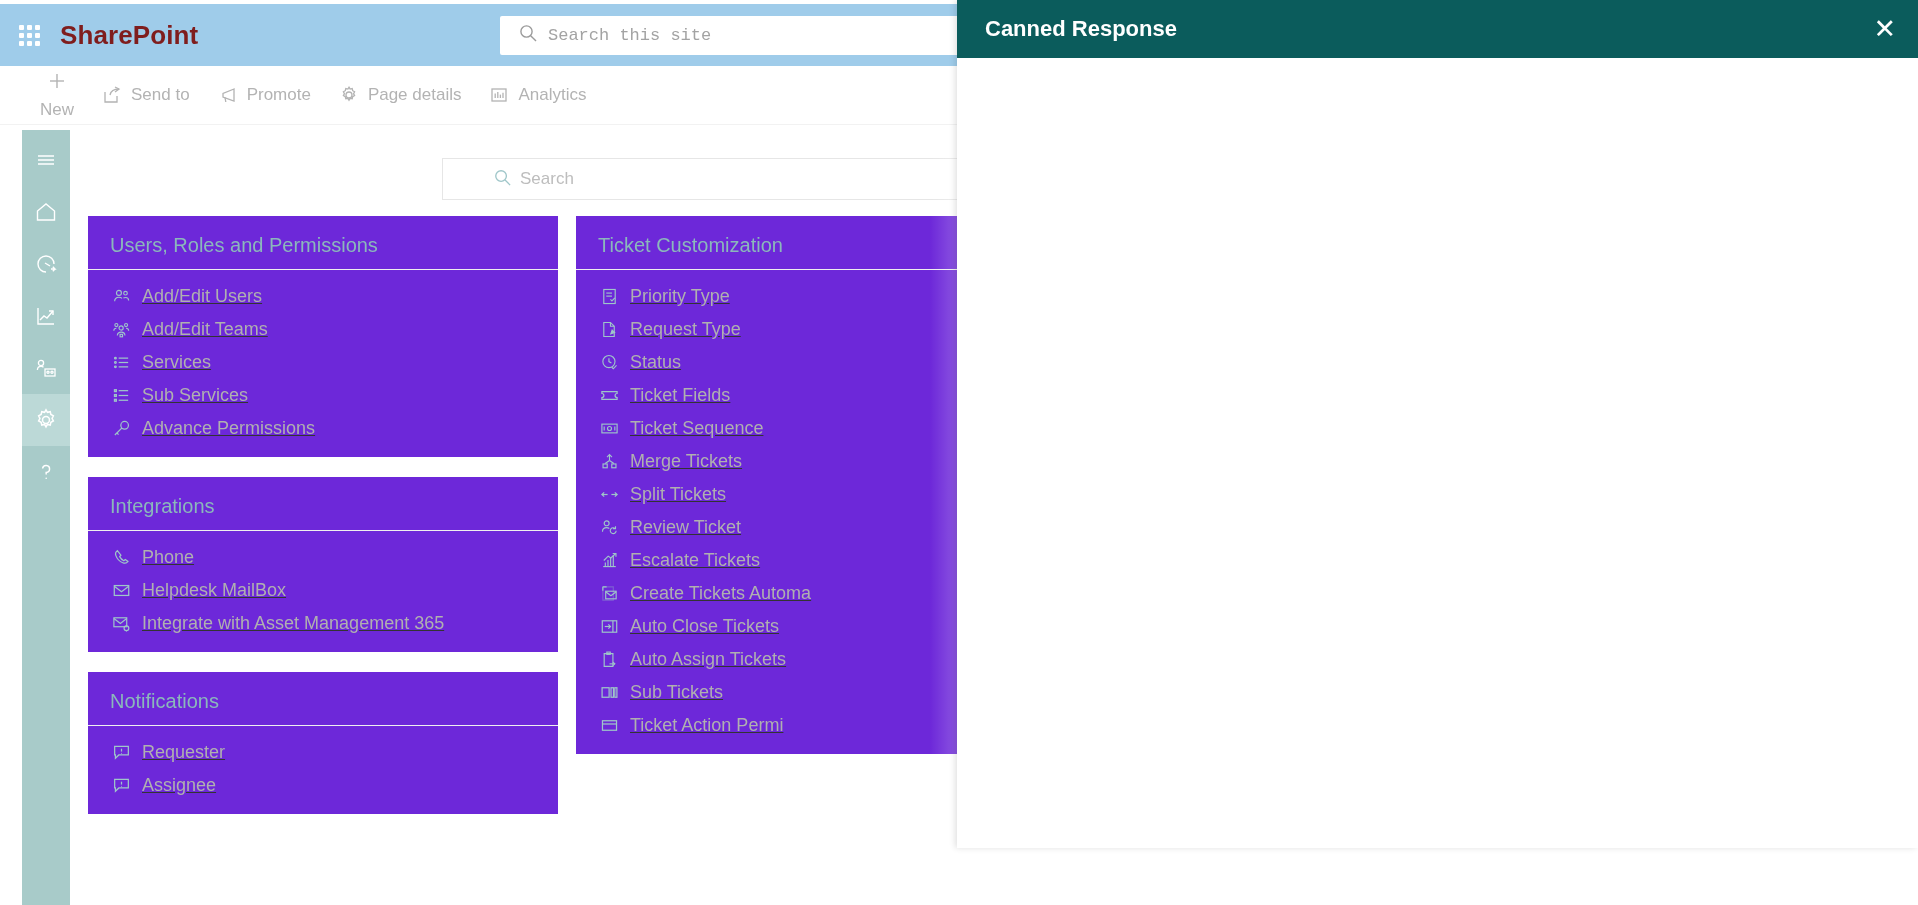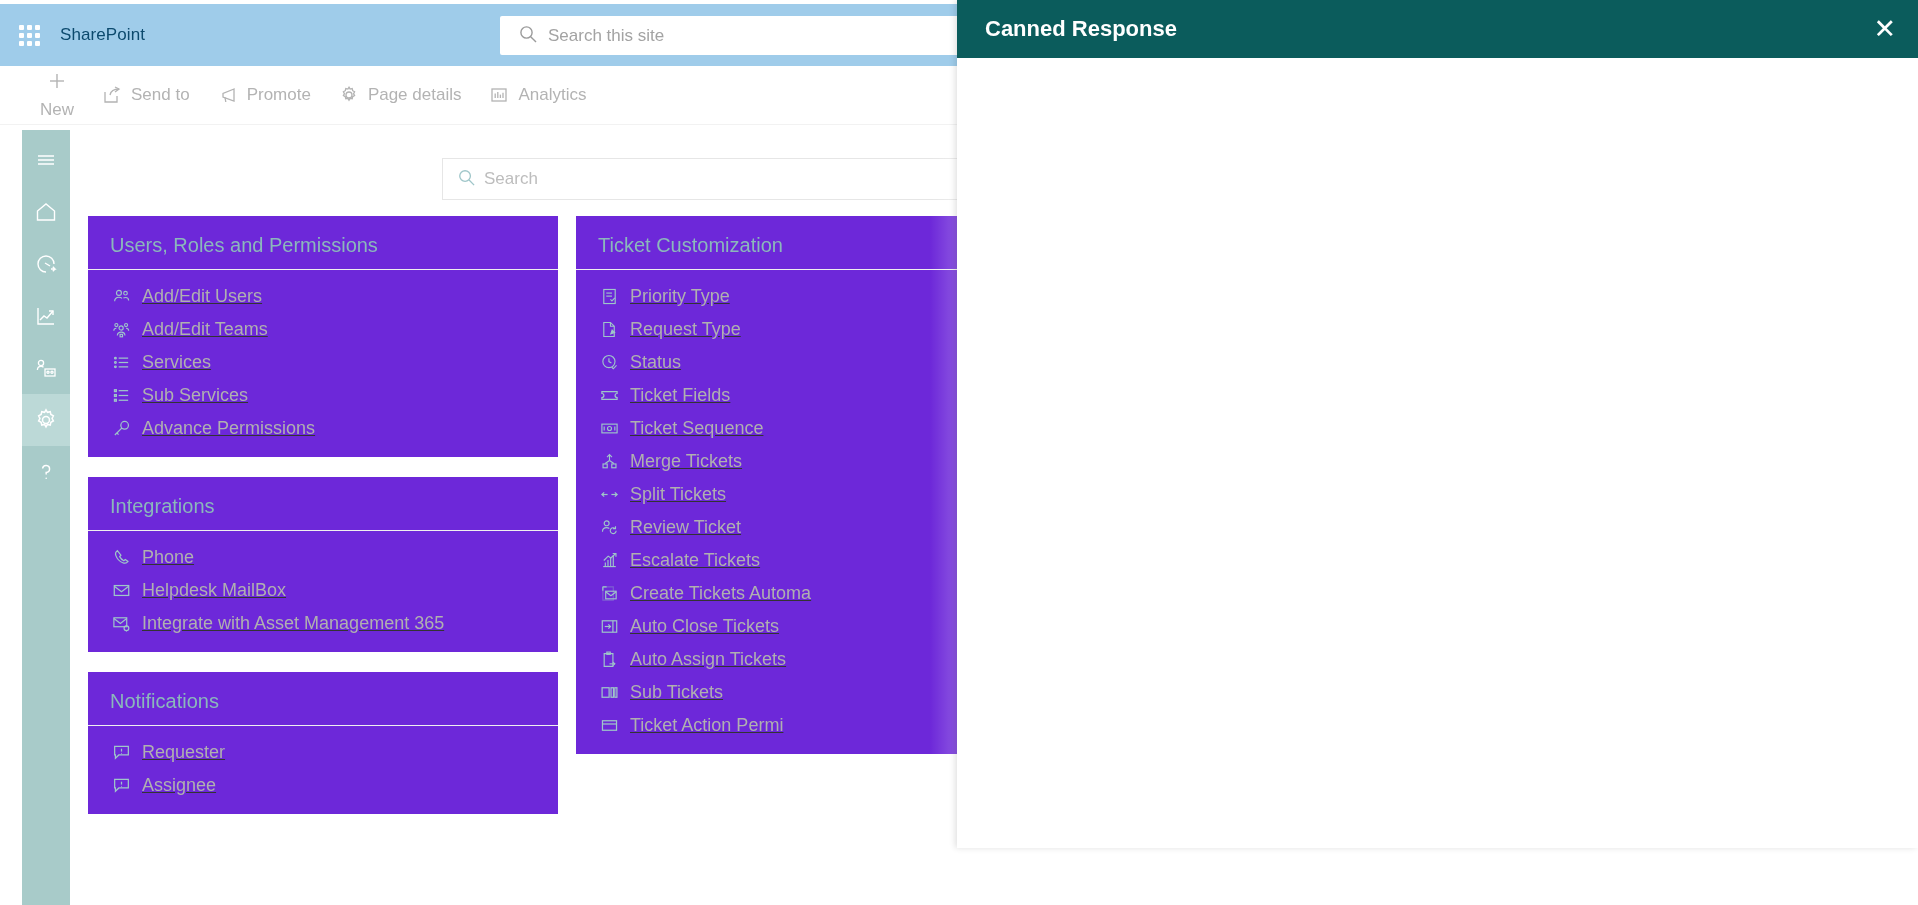--- a/index.html
+++ b/index.html
@@ -15,24 +15,24 @@
   .suitebar{
     position:absolute;left:0;top:4px;width:1918px;height:62px;
     background:#9fccea;display:flex;align-items:center;
   }
   .waffle{
     width:26px;height:26px;margin-left:16px;margin-right:18px;
     display:grid;grid-template-columns:repeat(3,1fr);grid-template-rows:repeat(3,1fr);
     gap:3px;padding:3px;box-sizing:border-box;cursor:pointer;
   }
   .waffle i{display:block;background:#ffffff;border-radius:1px;width:5px;height:5px;}
-  .sp-brand{color:#0c4a6e;font-size:17px;font-weight:normal;letter-spacing:.1px;}
+  .sp-brand{color:#7f1d1d;font-size:26px;font-weight:bold;letter-spacing:.1px;}
   .sp-search{
     position:absolute;left:500px;top:12px;width:745px;height:39px;background:#fff;
-    display:flex;align-items:center;border-radius:2px;
+    display:flex;align-items:center;border-radius:2px;font-family:Liberation Mono, monospace;
   }
   .sp-search .mag{margin-left:18px;margin-right:10px;}
   .sp-search .ph{color:#a3a3a3;font-size:17px;}
 
   
   .cmdbar{
     position:absolute;left:0;top:66px;width:1918px;height:58px;background:#fff;
     display:flex;align-items:center;border-bottom:1px solid #f2f2f2;
   }
   .cmd{
@@ -52,21 +52,21 @@
     cursor:pointer;
   }
   .rail .ri.first{margin-top:4px;}
   .rail .ri.sel{background:#bcd9d7;}
   .rail .ri svg{display:block;}
 
   
   .content{position:absolute;left:70px;top:130px;right:0;bottom:0;background:#fff;overflow:hidden;}
   .topsearch{
     position:absolute;left:372px;top:28px;width:560px;height:40px;
-    border:1px solid #e6e6e6;background:#fff;display:flex;align-items:center;
+    border:1px solid #e6e6e6;background:#fff;display:flex;align-items:center;padding-left:36px;
   }
   .topsearch .ph{color:#bdbdbd;font-size:17px;margin-left:8px;}
   .topsearch .mag{margin-left:14px;}
 
   .cols{position:absolute;left:18px;top:86px;display:flex;gap:18px;}
   .col{width:470px;}
   .card{background:#6d28d9;margin-bottom:20px;padding:0 0 12px 0;}
   .card-title{
     color:#8bb8bb;font-size:20px;padding:18px 0 12px 22px;border-bottom:1px solid #efefef;
   }

